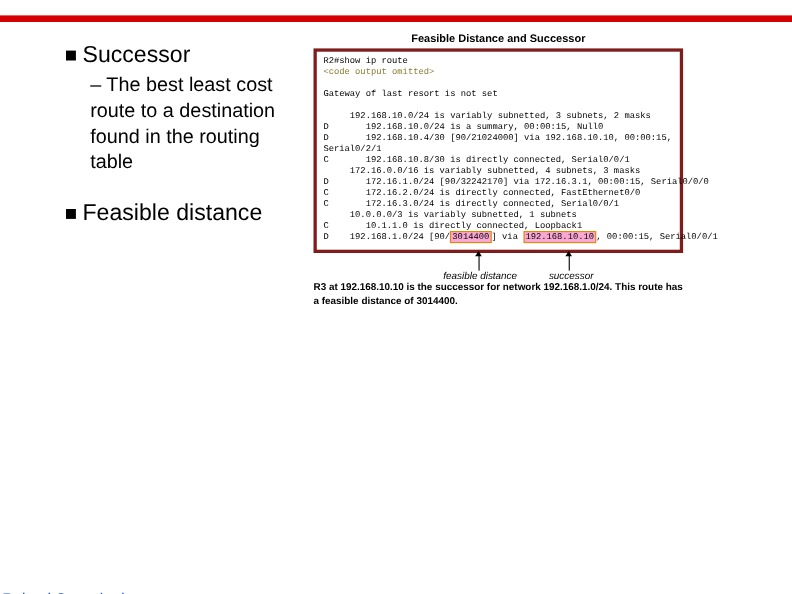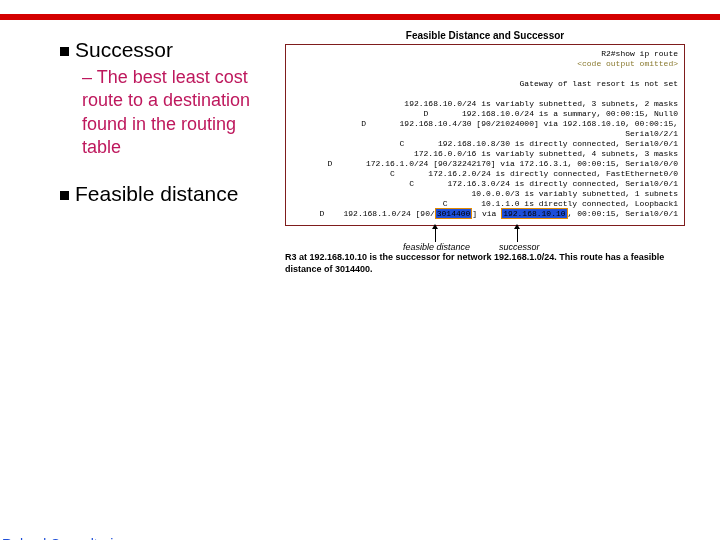--- a/index.html
+++ b/index.html
@@ -6,29 +6,29 @@
   html, body { width: 720px; height: 540px; background: #fff; font-family: Arial, Helvetica, sans-serif; overflow: hidden; }
   .slide { width: 720px; height: 540px; position: relative; }
   .title-block { padding: 18px 0 0 60px; }
   .title { font-size: 28px; font-weight: 600; color: #555; letter-spacing: 0.3px; }
   .rule { height: 6px; background: #d40000; margin: 14px 0 10px 0; width: 100%; }
   .content { position: relative; padding: 8px 0 0 60px; height: 380px; }
   .left { width: 220px; }
   .lvl1 { margin-bottom: 4px; }
   .sq { display: inline-block; width: 9px; height: 9px; background: #000; margin-right: 6px; vertical-align: 1px; }
   .lvl1-text { font-size: 21px; color: #000; }
-  .lvl2 { margin: 2px 0 22px 22px; font-size: 18px; color: #be185d; line-height: 1.3; }
+  .lvl2 { margin: 2px 0 22px 22px; font-size: 18px; color: #000000; line-height: 1.3; }
   .dash { display: inline; }
   .lvl2-body { display: inline; }
-  .figure { position: absolute; left: 285px; top: 0; width: 400px; }
+  .figure { position: absolute; left: 285px; top: 0; width: 336px; }
   .fig-caption { font-size: 10px; font-weight: 700; color: #000; text-align: center; margin-bottom: 3px; }
-  .cli { border: 1px solid #7f1d1d; background: #fff; font-family: "Courier New", monospace; font-size: 8px; line-height: 1.25; color: #000; padding: 4px 6px 6px 6px; position: relative; text-align: right; }
+  .cli { border: 3px solid #7f1d1d; background: #fff; font-family: "Courier New", monospace; font-size: 8px; line-height: 1.25; color: #000; padding: 4px 6px 6px 6px; position: relative; }
   .cli .om { color: #8a7a30; }
   .cli .line { white-space: pre; }
-  .hl { background: #1d4ed8; border: 1px solid #e28a00; padding: 0 1px; }
+  .hl { background: #f9a8d4; border: 1px solid #e28a00; padding: 0 1px; }
   .arrows { position: relative; height: 22px; }
   .arr { position: absolute; width: 1px; height: 14px; background: #000; top: 2px; }
   .arr::before { content: ""; position: absolute; left: -3px; top: -4px; border-left: 3.5px solid transparent; border-right: 3.5px solid transparent; border-bottom: 5px solid #000; }
   .arr-lbl { position: absolute; top: 16px; font-size: 9px; font-style: italic; color: #000; white-space: nowrap; }
   .note { font-size: 9px; font-weight: 700; color: #000; margin-top: 4px; line-height: 1.3; }
   .footer { position: absolute; left: 2px; bottom: 2px; font-size: 14px; color: #1d4ed8; }
 </style>
 </head>
 <body>
 

